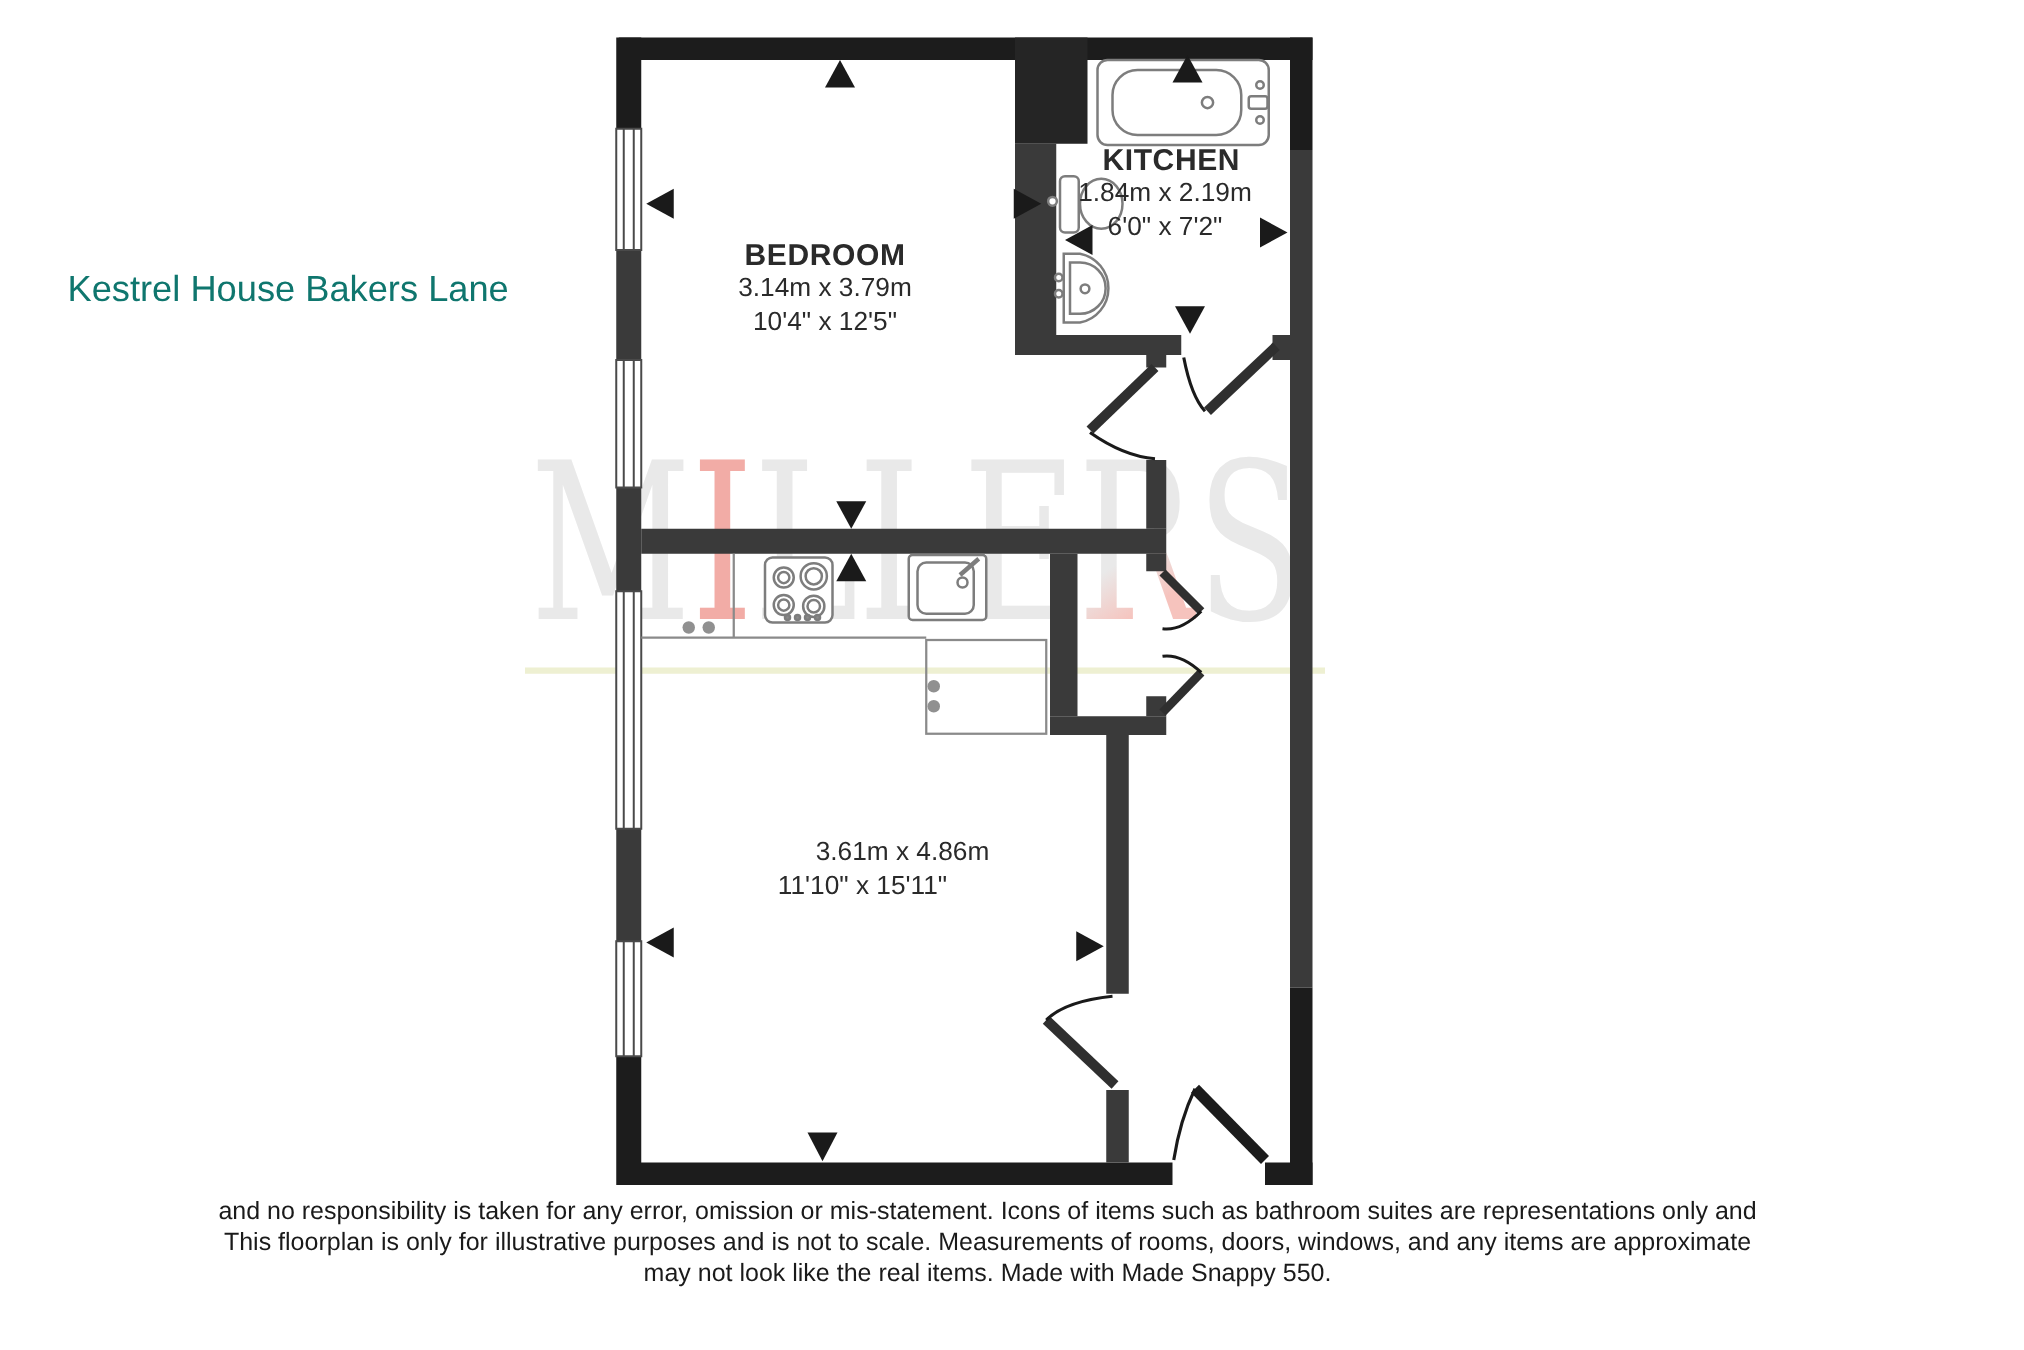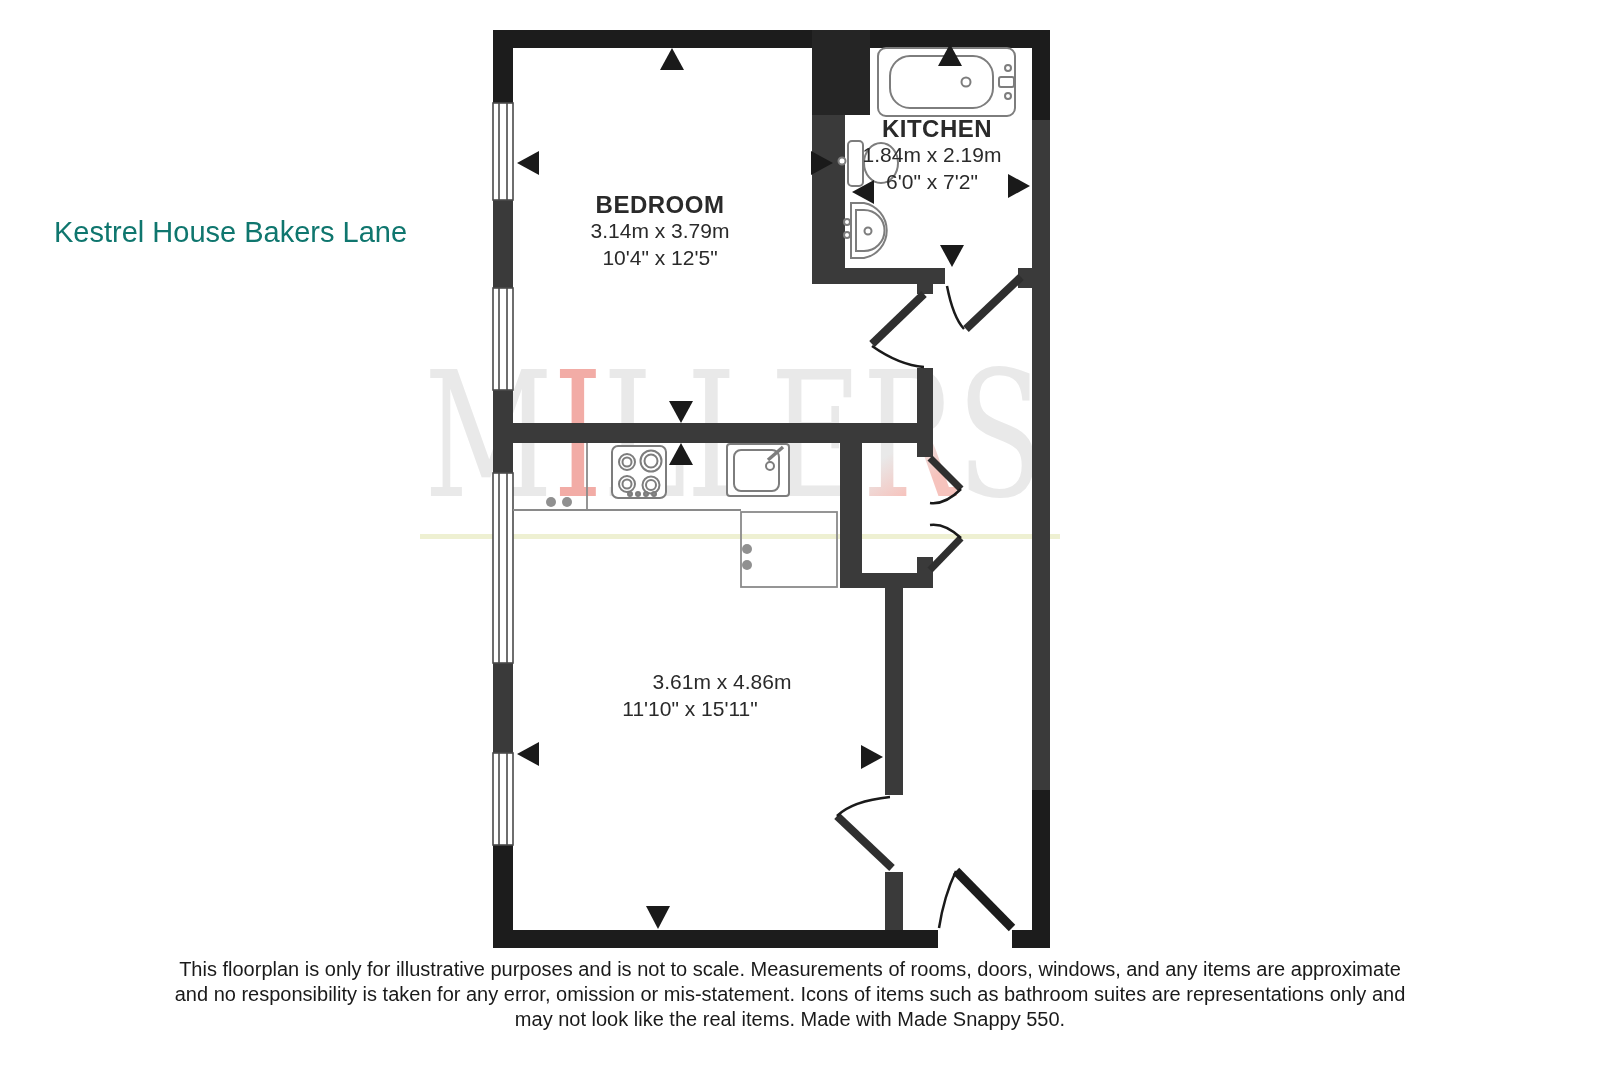--- a/index.html
+++ b/index.html
@@ -207,18 +207,18 @@
   <div class="lbl room-dim" style="left:660px;top:246px;">10'4" x 12'5"</div>
 
   <div class="lbl room-name" style="left:937px;top:115px;">KITCHEN</div>
   <div class="lbl room-dim" style="left:932px;top:143px;">1.84m x 2.19m</div>
   <div class="lbl room-dim" style="left:932px;top:170px;">6'0" x 7'2"</div>
 
   <div class="lbl room-dim" style="left:674px;top:670px;margin-left:48px;">3.61m x 4.86m</div>
   <div class="lbl room-dim" style="left:690px;top:697px;">11'10" x 15'11"</div>
 
   <div class="disclaimer">
+    <div>and no responsibility is taken for any error, omission or mis-statement. Icons of items such as bathroom suites are representations only and</div>
     <div>This floorplan is only for illustrative purposes and is not to scale. Measurements of rooms, doors, windows, and any items are approximate</div>
-    <div>and no responsibility is taken for any error, omission or mis-statement. Icons of items such as bathroom suites are representations only and</div>
     <div>may not look like the real items. Made with Made Snappy 550.</div>
   </div>
 
 </div>
 
 </body></html>

